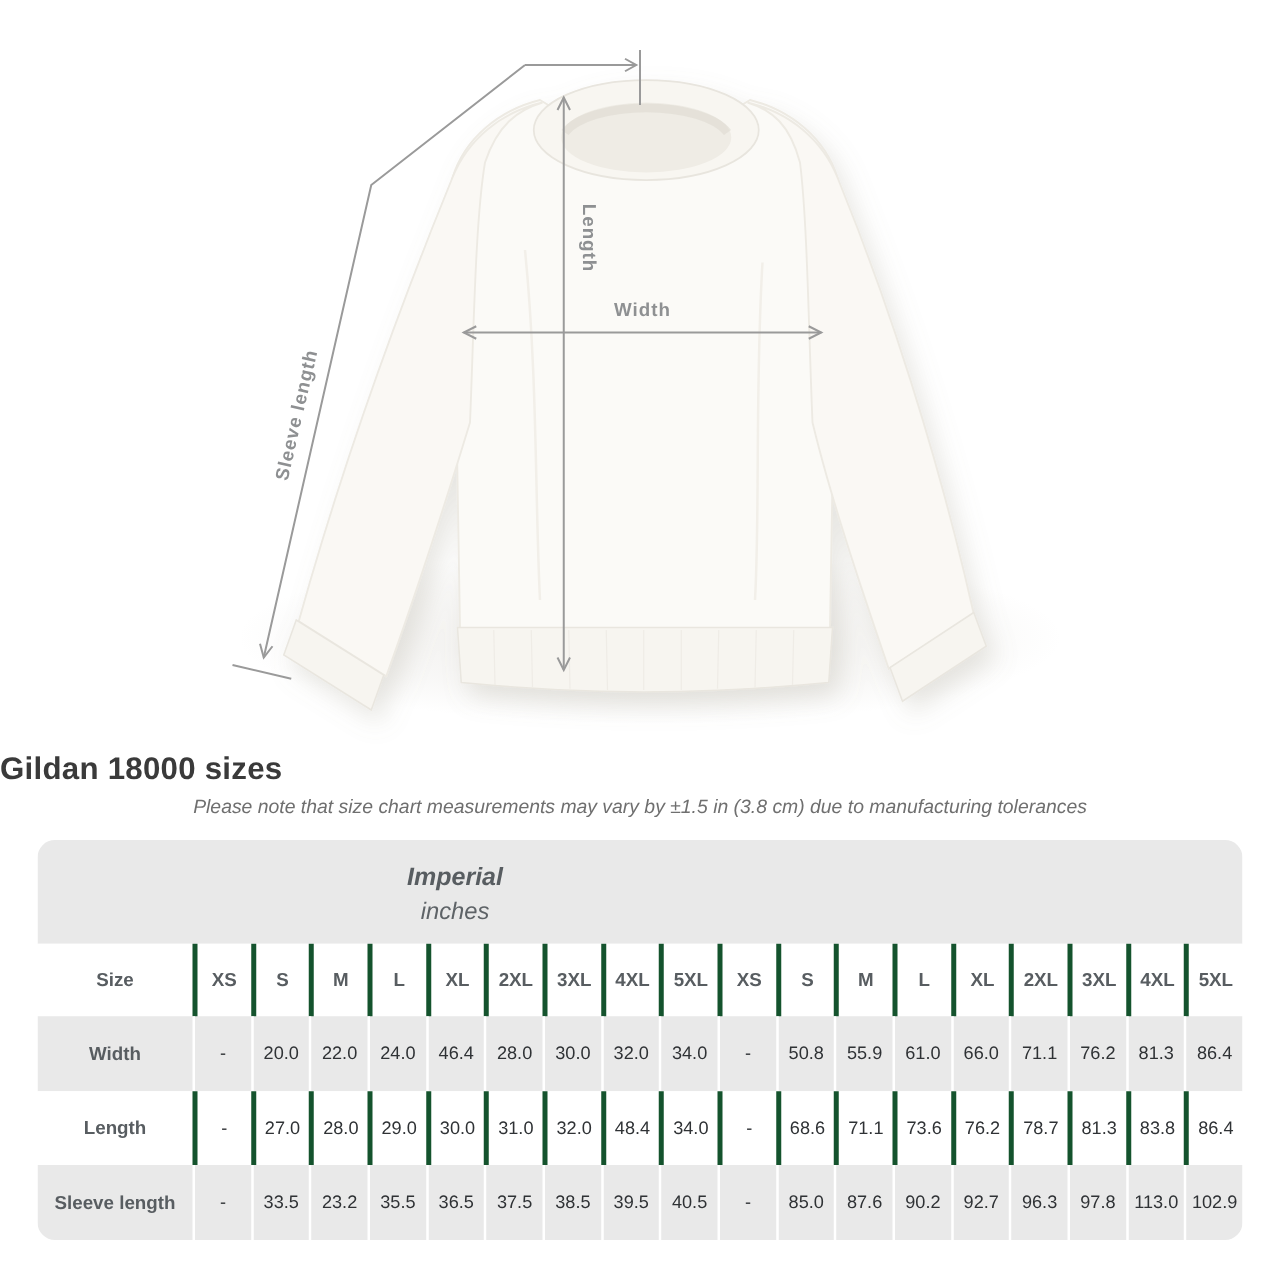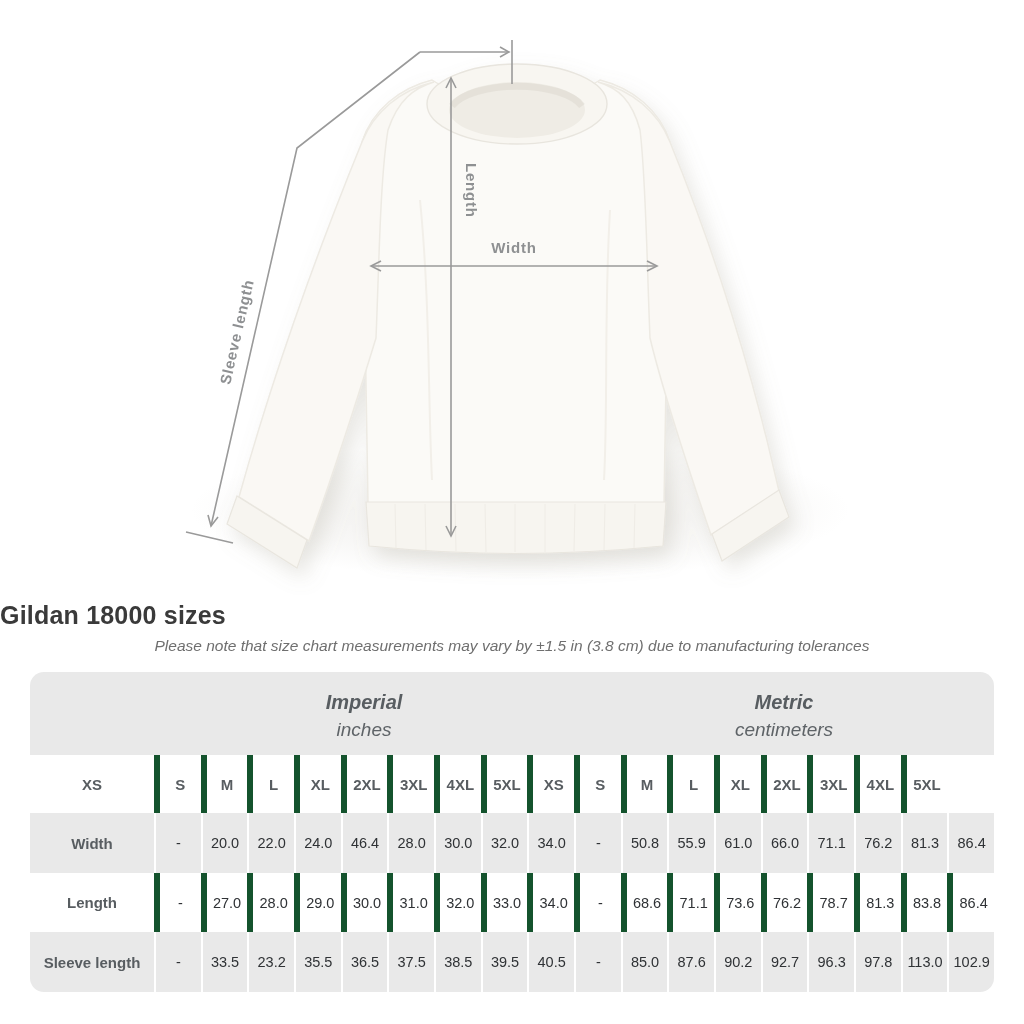--- a/index.html
+++ b/index.html
@@ -28,21 +28,21 @@
   .band-sub   { font-style:italic; font-size:19px; color:#5e6367; margin-top:5px; }
 
   .t-row.header { height:58px; background:#ffffff; }
   .t-row.r1 { height:60px; background:#e9e9e9; }
   .t-row.r2 { height:59px; background:#ffffff; }
   .t-row.r3 { height:60px; background:#e9e9e9; }
   .cell { display:flex; align-items:center; justify-content:center;
           font-size:14.5px; color:#2f3235; overflow:hidden; }
   .cell.lbl { font-weight:bold; color:#585d61; font-size:15px; }
   .t-row.header .cell { font-weight:bold; color:#585d61; font-size:15px; }
-  .t-row.header .cell + .cell, .t-row.r2 .cell + .cell { border-left:6px solid #14532d; }
+  .t-row.header .cell + .cell, .t-row.r2 .cell + .cell { border-left:4px solid #14532d; }
   .t-row.r1 .cell + .cell, .t-row.r3 .cell + .cell { border-left:2px solid #ffffff; }
 
   svg text.meas { font-family:"Liberation Sans", sans-serif; font-size:15px; font-weight:bold;
                   fill:#8e9092; letter-spacing:.8px; }
 </style>
 </head>
 <body>
 
 <div class="stage">
 
@@ -146,27 +146,24 @@
   <div class="title">Gildan 18000 sizes</div>
   <div class="subtitle">Please note that size chart measurements may vary by ±1.5 in (3.8 cm) due to manufacturing tolerances</div>
 
   <div class="size-table">
 
     <div class="band-row">
       <div class="band-group imperial">
         <div class="band-title">Imperial</div>
         <div class="band-sub">inches</div>
       </div>
-      <div class="band-group metric">
-        <div class="band-title">Metric</div>
-        <div class="band-sub">centimeters</div>
-      </div>
     </div>
 
     <div class="t-row header">
+      <div class="cell lbl">Size</div>
       <div class="cell">XS</div>
       <div class="cell">S</div>
       <div class="cell">M</div>
       <div class="cell">L</div>
       <div class="cell">XL</div>
       <div class="cell">2XL</div>
       <div class="cell">3XL</div>
       <div class="cell">4XL</div>
       <div class="cell">5XL</div>
       <div class="cell">XS</div>
@@ -204,21 +201,21 @@
 
     <div class="t-row r2">
       <div class="cell lbl">Length</div>
       <div class="cell">-</div>
       <div class="cell">27.0</div>
       <div class="cell">28.0</div>
       <div class="cell">29.0</div>
       <div class="cell">30.0</div>
       <div class="cell">31.0</div>
       <div class="cell">32.0</div>
-      <div class="cell">33.0</div>
+      <div class="cell">48.4</div>
       <div class="cell">34.0</div>
       <div class="cell">-</div>
       <div class="cell">68.6</div>
       <div class="cell">71.1</div>
       <div class="cell">73.6</div>
       <div class="cell">76.2</div>
       <div class="cell">78.7</div>
       <div class="cell">81.3</div>
       <div class="cell">83.8</div>
       <div class="cell">86.4</div>

